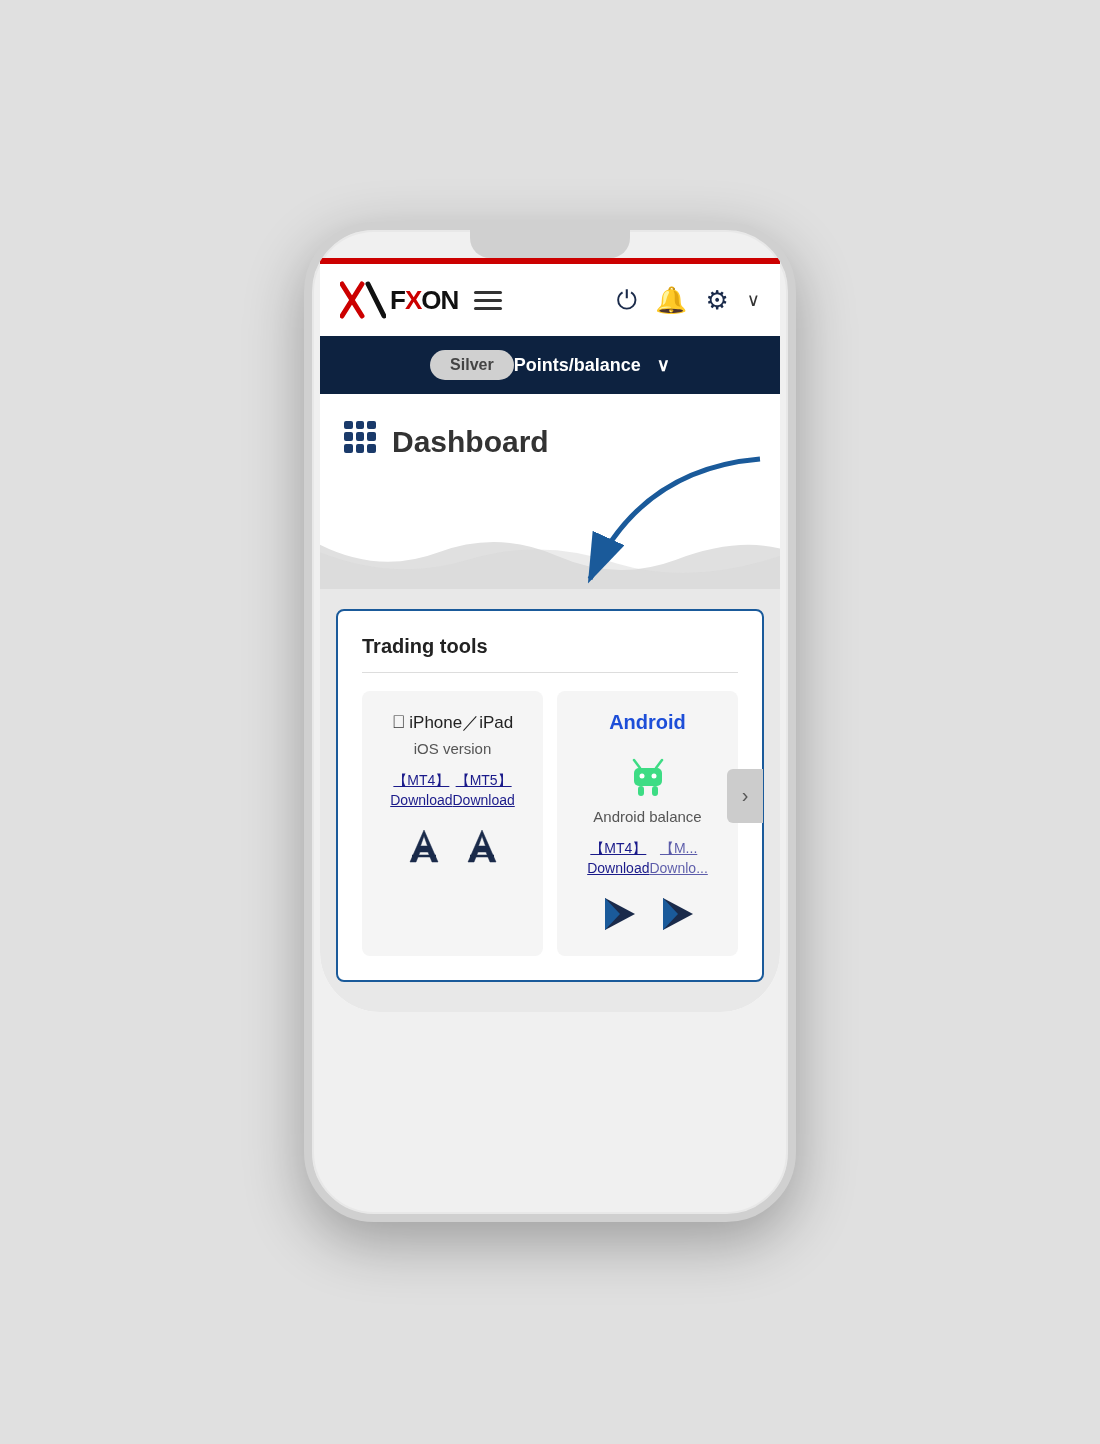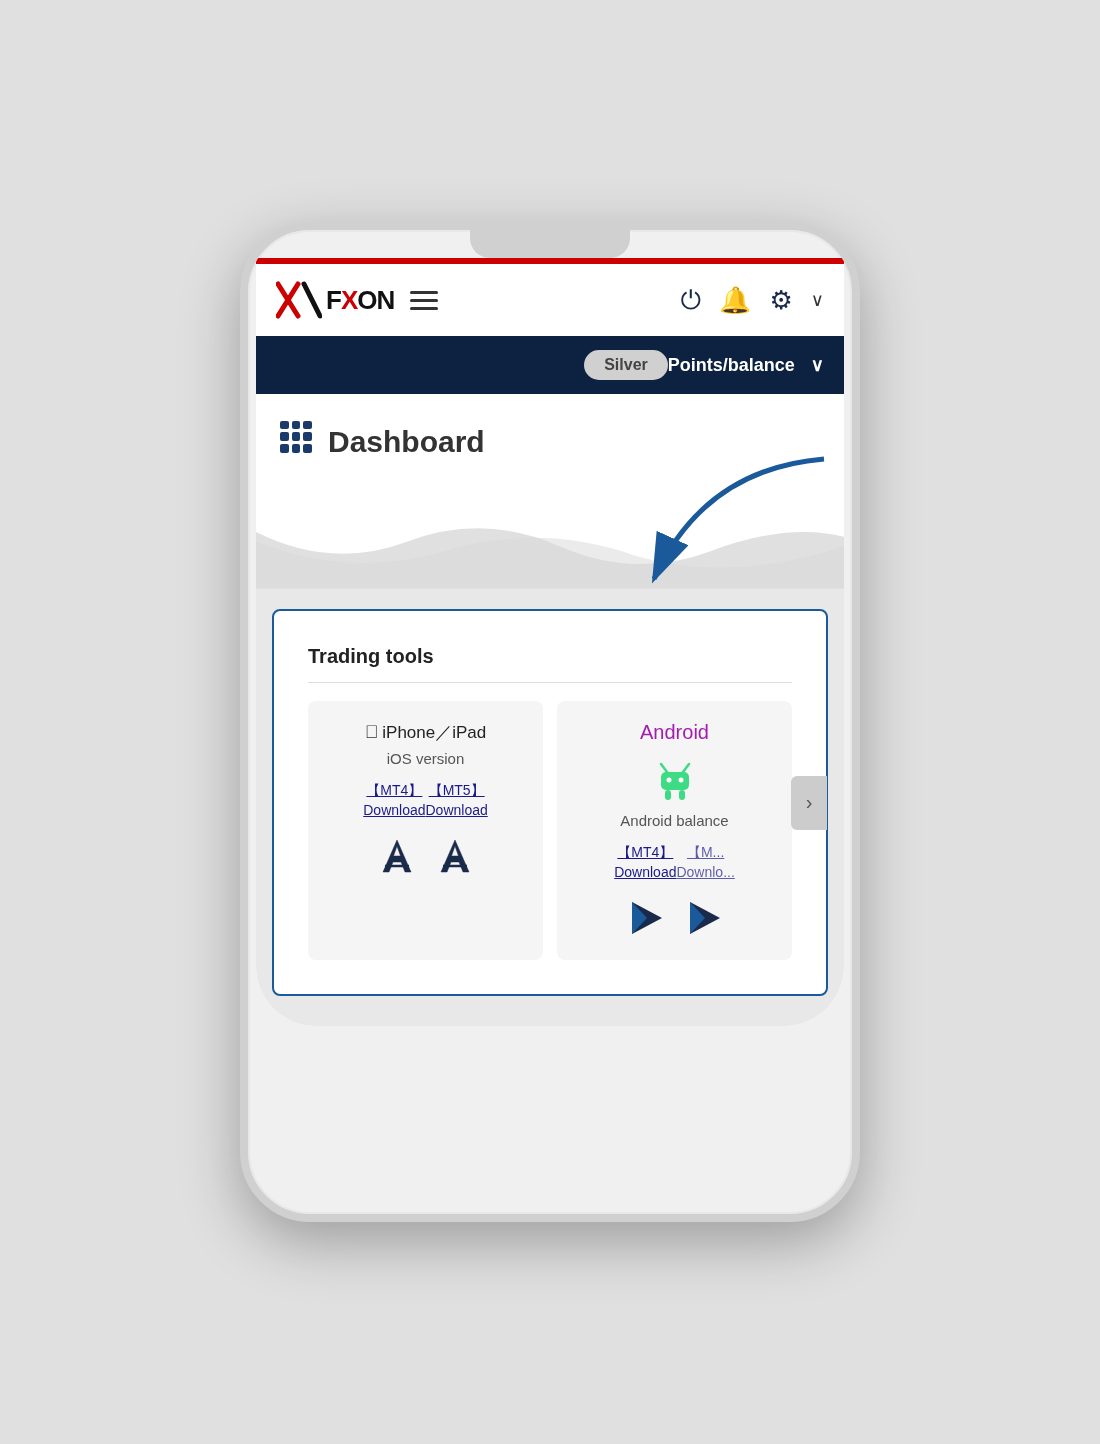--- a/index.html
+++ b/index.html
@@ -5,21 +5,21 @@
     * { box-sizing: border-box; margin: 0; padding: 0; }
     body {
       background: #e0e0e0;
       display: flex;
       justify-content: center;
       align-items: center;
       min-height: 100vh;
       font-family: -apple-system, BlinkMacSystemFont, 'Segoe UI', sans-serif;
     }
     .phone-frame {
-      width: 620px;
+      width: 492px;
       min-height: 1000px;
       background: #f0f0f0;
       border-radius: 70px;
       border: 8px solid #d0d0d0;
       box-shadow: 0 20px 60px rgba(0,0,0,0.3), inset 0 0 0 2px #e8e8e8;
       overflow: hidden;
       position: relative;
     }
     .phone-notch {
       width: 160px;
@@ -95,21 +95,21 @@
     .chevron-down {
       font-size: 18px;
       color: #333;
     }
     
     .nav-bar {
       background: #0d2240;
       padding: 14px 20px;
       display: flex;
       align-items: center;
-      justify-content: flex-end;
+      justify-content: center;
     }
     .silver-badge {
       background: #d0d0d0;
       border-radius: 20px;
       padding: 6px 20px;
       font-size: 16px;
       font-weight: 600;
       color: #444;
     }
     .points-balance {
@@ -150,21 +150,21 @@
     .main-content {
       background: #e8e8e8;
       padding: 20px 16px 30px;
       position: relative;
     }
     
     .trading-tools-card {
       background: white;
       border: 2.5px solid #1a5a9a;
       border-radius: 8px;
-      padding: 34px;
+      padding: 24px;
       position: relative;
     }
     .card-title {
       font-size: 20px;
       font-weight: 700;
       color: #222;
       margin-bottom: 14px;
     }
     .card-divider {
       height: 1px;
@@ -241,23 +241,23 @@
       display: flex;
       align-items: center;
       justify-content: center;
       cursor: pointer;
       font-size: 20px;
       color: #555;
       z-index: 5;
     }
     .android-title {
       font-size: 20px;
-      font-weight: 400;
-      color: #a21caf;
-      margin-bottom: 14px;
+      font-weight: 700;
+      color: #1d4ed8;
+      margin-bottom: 20px;
     }
   </style>
 </head>
 <body>
 
 <div class="phone-frame">
   <div class="phone-notch"></div>
   <div class="phone-screen">
 
     <div class="red-bar"></div>

